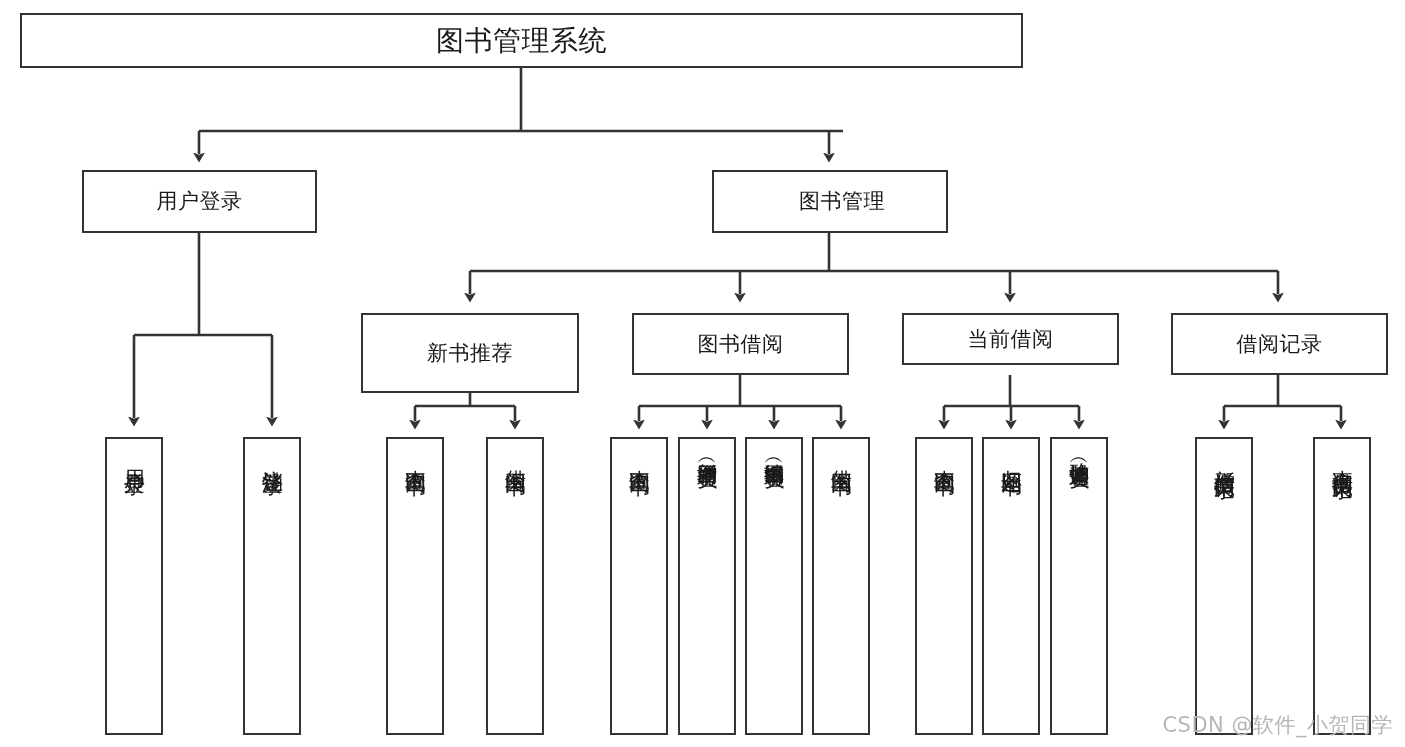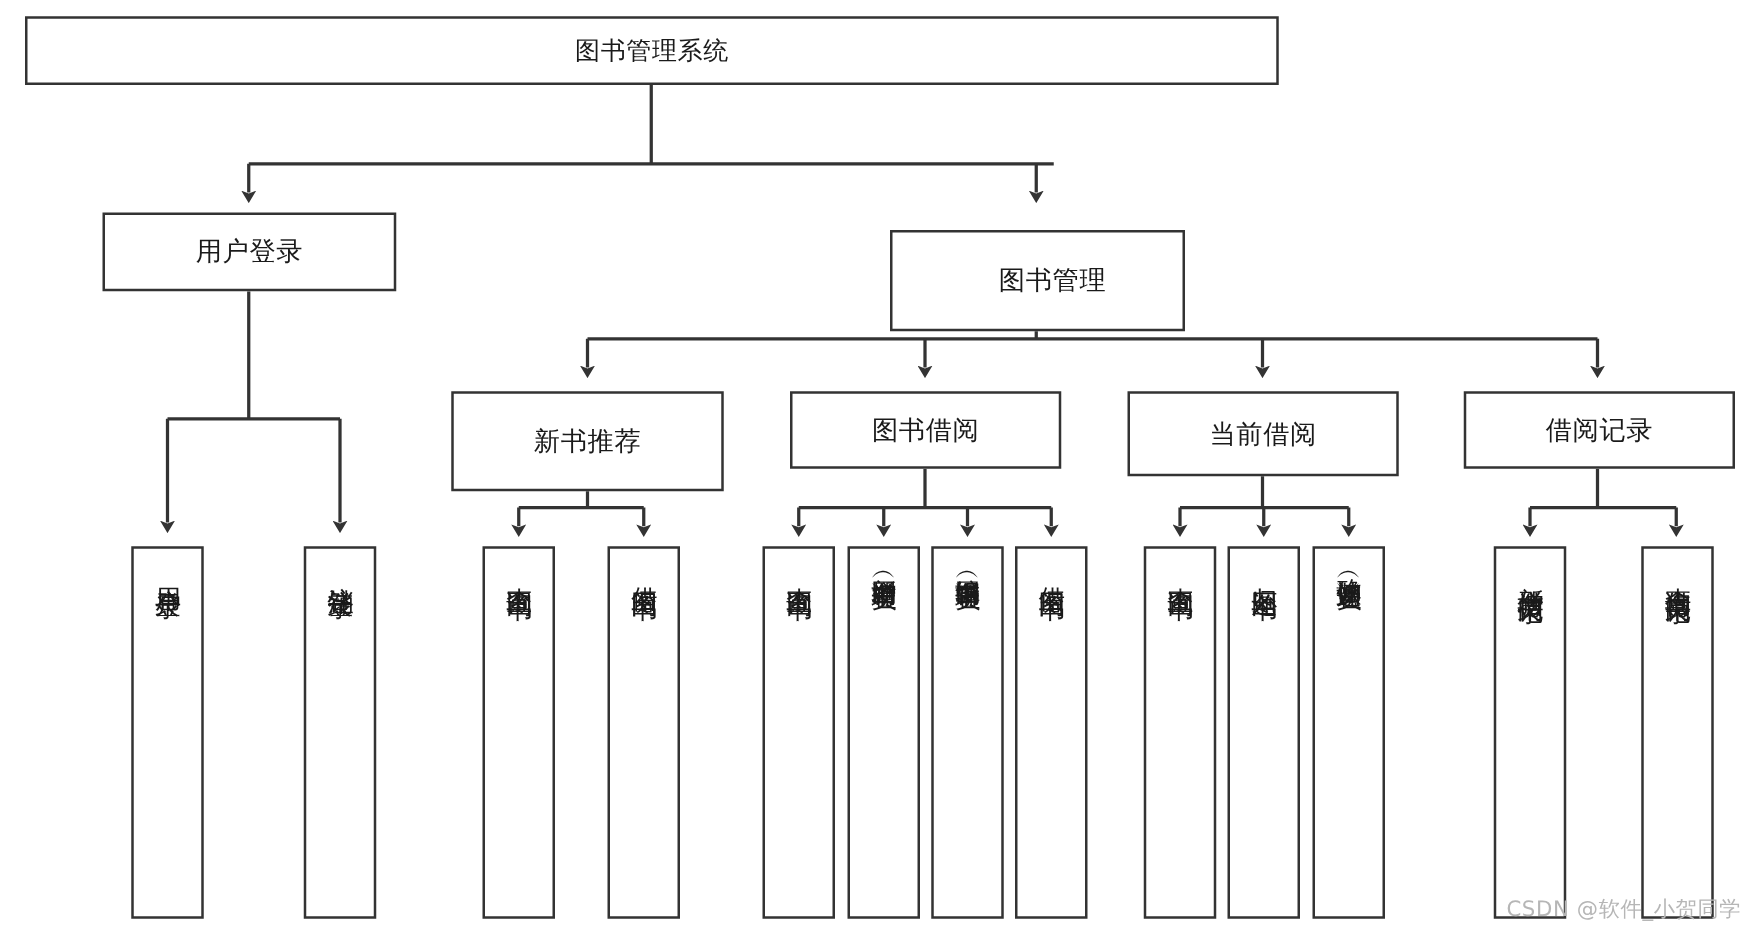--- a/index.html
+++ b/index.html
@@ -39,21 +39,21 @@
     display: block;
     text-align: center;
     line-height: 1.18;
     white-space: nowrap;
   }
   .node.horizontal .label {
     font-size: 21px;
     letter-spacing: 0.5px;
   }
   .node.root .label {
-    font-size: 20px;
+    font-size: 28px;
     letter-spacing: 0.5px;
   }
   .node.vertical {
     align-items: flex-start;
     padding-top: 14px;
   }
   .node.vertical .label {
     writing-mode: vertical-rl;
     text-orientation: upright;
     font-size: 21px;
@@ -65,21 +65,21 @@
     padding-top: 8px;
   }
   .node.vertical.tall-text .label {
     font-size: 20px;
     letter-spacing: 1px;
   }
   .watermark {
     position: absolute;
     right: 12px;
     bottom: 8px;
-    font-size: 17px;
+    font-size: 21px;
     color: #b6b6b6;
     letter-spacing: 0.5px;
     white-space: nowrap;
   }
 </style>
 </head>
 <body>
 
 <div id="canvas">
 
@@ -133,31 +133,31 @@
     </g>
   </svg>
 
   <div class="node root horizontal" style="left:20px; top:13px; width:1003px; height:55px;">
     <span class="label">图书管理系统</span>
   </div>
 
   <div class="node horizontal" style="left:82px; top:170px; width:235px; height:63px;">
     <span class="label">用户登录</span>
   </div>
-  <div class="node horizontal" style="left:712px; top:184px; width:236px; height:81px;padding-left:24px;">
+  <div class="node horizontal" style="left:712px; top:170px; width:236px; height:63px;padding-left:24px;">
     <span class="label">图书管理</span>
   </div>
 
   <div class="node horizontal" style="left:361px; top:313px; width:218px; height:80px;">
     <span class="label">新书推荐</span>
   </div>
   <div class="node horizontal" style="left:632px; top:313px; width:217px; height:62px;justify-content:center;">
     <span class="label">图书借阅</span>
   </div>
-  <div class="node horizontal" style="left:902px; top:313px; width:217px; height:68px;">
+  <div class="node horizontal" style="left:902px; top:313px; width:217px; height:52px;">
     <span class="label">当前借阅</span>
   </div>
   <div class="node horizontal" style="left:1171px; top:313px; width:217px; height:62px;justify-content:center;">
     <span class="label">借阅记录</span>
   </div>
 
   <div class="node vertical" style="left:105px; top:437px; width:58px; height:298px;">
     <span class="label">用户登录</span>
   </div>
   <div class="node vertical" style="left:243px; top:437px; width:58px; height:298px;">

